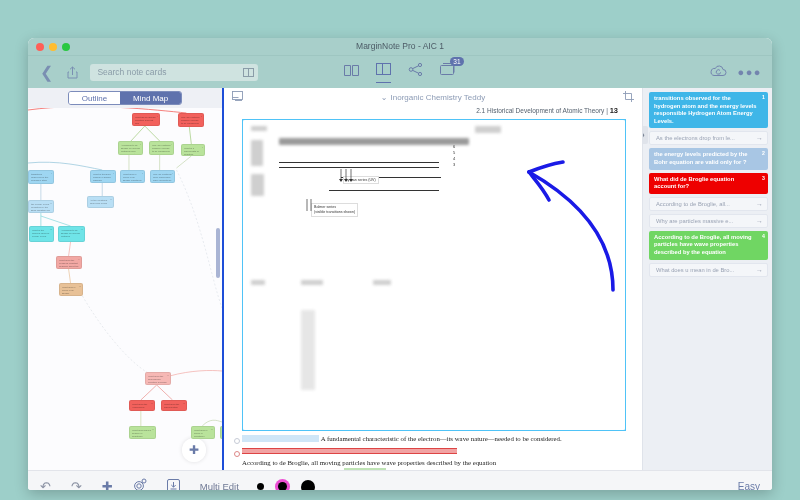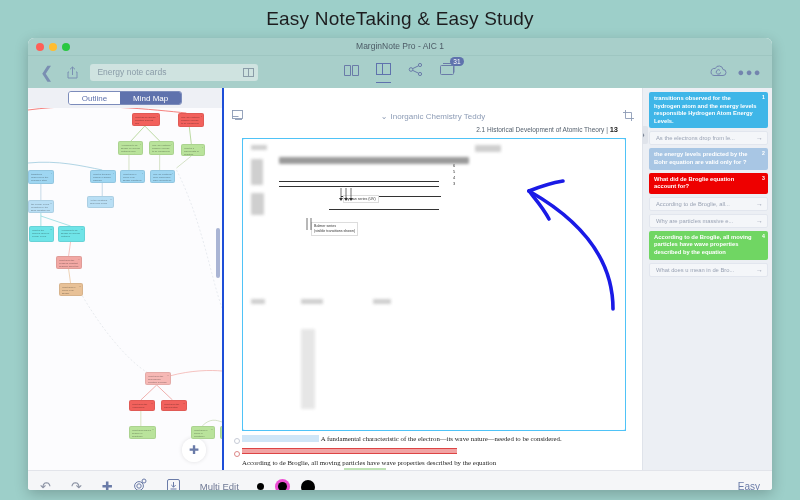--- a/index.html
+++ b/index.html
@@ -121,21 +121,21 @@
   }
   .fab {
     position: absolute; right: 16px; bottom: 8px;
     width: 24px; height: 24px; border-radius: 50%;
     background: rgba(255,255,255,.92);
     box-shadow: 0 0 4px rgba(0,0,0,.12);
     display: flex; align-items: center; justify-content: center;
     color: #6a7ba8; font-size: 12px;
   }
   
-  .docpanel { flex: 1; position: relative; background: #fff; display: flex; flex-direction: column; min-width: 0; margin-top: 19px; }
+  .docpanel { flex: 1; position: relative; background: #fff; display: flex; flex-direction: column; min-width: 0; }
   .dochead { height: 18px; display: flex; align-items: center; padding: 0 8px; }
   .doc-title { flex: 1; text-align: center; font-size: 8px; color: #8c9bb5; }
   .doc-title .chev { margin-right: 3px; }
   .docsub { text-align: right; font-size: 6.5px; color: #55616e; padding: 0 24px 2px 0; }
   .docsub b { color: #222; font-size: 7.5px; }
   .page {
     position: relative; margin: 2px 16px 0 18px;
     flex: 1; border: 1.2px solid #4fc3f7; background: #fff; overflow: hidden;
   }
   .handle { position: absolute; width: 6px; height: 6px; border-radius: 50%; background: #4fc3f7; border: 1px solid #fff; }
@@ -189,21 +189,20 @@
   .cdot.d1 { width: 7px; height: 7px; }
   .cdot.d2 { width: 9px; height: 9px; box-shadow: 0 0 0 3px #ec4fd4; }
   .cdot.d3 { width: 14px; height: 14px; }
   .done { margin-left: auto; font-size: 10px; color: #6a7ba8; }
 </style>
 </head>
 <body>
 
 <div id="stage">
 
-  <div class="headline">Easy NoteTaking &amp; Easy Study</div>
 
   <div class="window">
 
     <div class="titlebar">
       <div class="traffic">
         <div class="tl red"></div>
         <div class="tl yellow"></div>
         <div class="tl green"></div>
       </div>
       <div class="wtitle">MarginNote Pro - AIC 1</div>
@@ -211,21 +210,21 @@
 
     <div class="toolbar">
       <div class="tb-ico back-chev">❮</div>
       <div class="tb-ico share-ico">
         <svg width="11" height="13" viewBox="0 0 11 13" fill="none" stroke="#7384ae" stroke-width="1">
             <path d="M5.5 1v8M3 3.3L5.5 1 8 3.3"></path>
             <path d="M2 6H1v6h9V6H9"></path>
           </svg>
       </div>
       <div class="searchbox">
-        <span class="ph">Energy note cards</span>
+        <span class="ph">Search note cards</span>
         <span>
           <svg width="11" height="9" viewBox="0 0 11 9" fill="none" stroke="#8a9ca8" stroke-width="1">
               <rect x="0.5" y="0.5" width="10" height="8"></rect>
               <path d="M5.5 0.5v8"></path>
             </svg>
         </span>
       </div>
 
       <div class="center-icons">
         <div class="ci">

